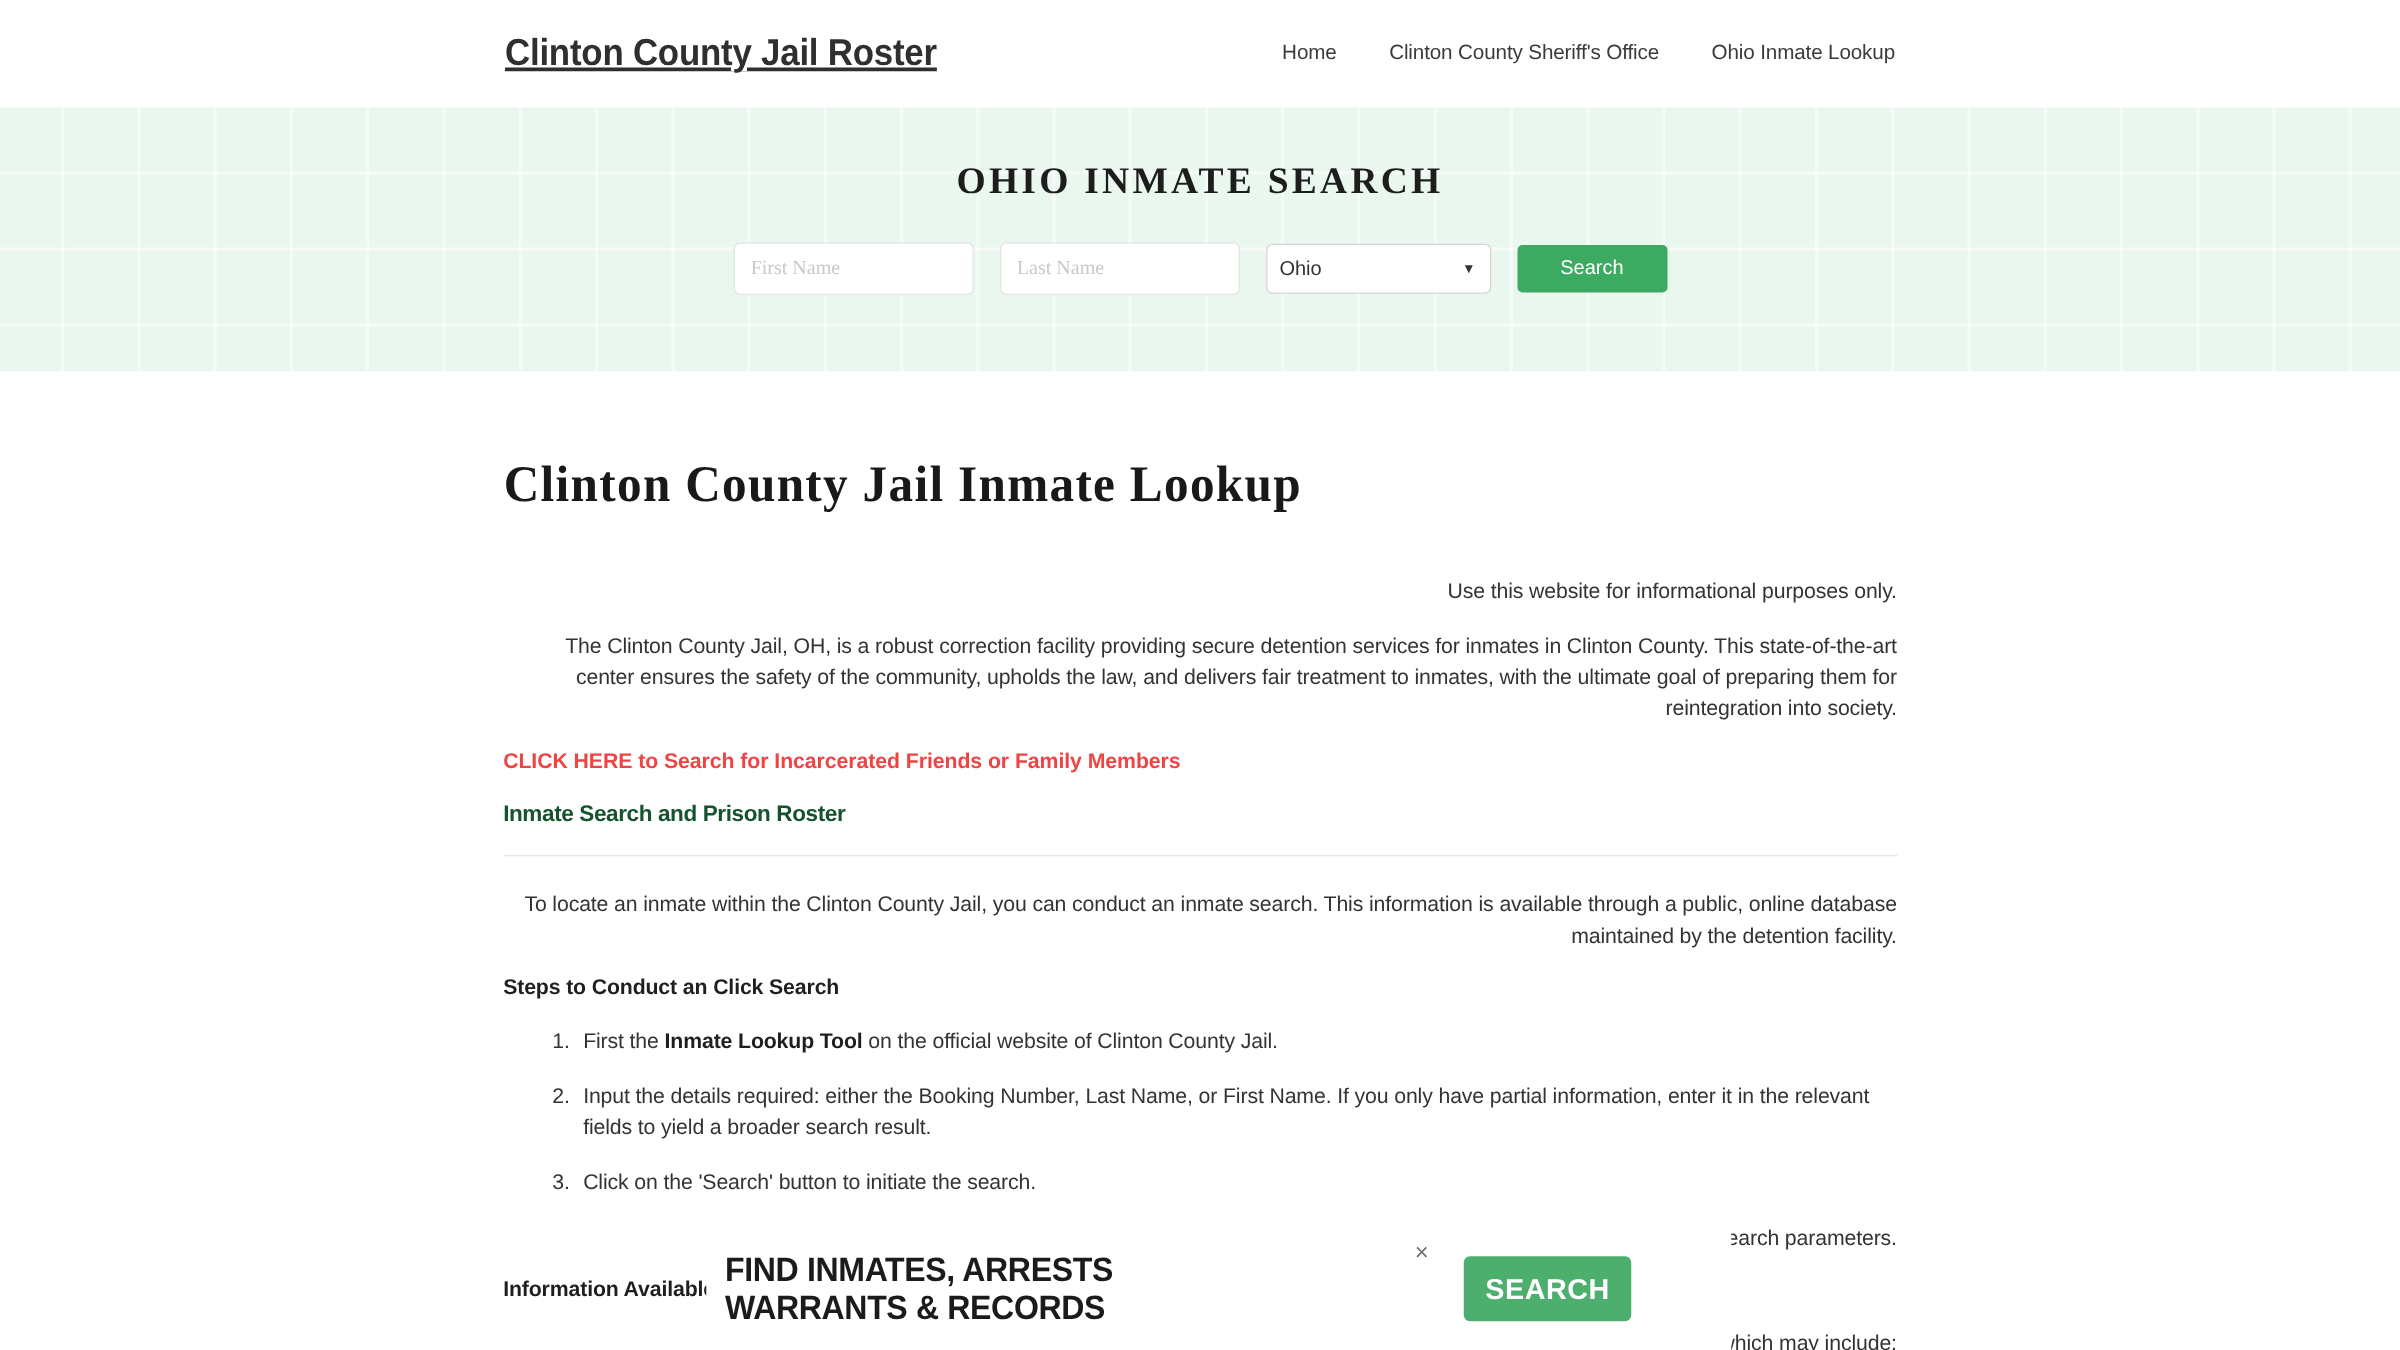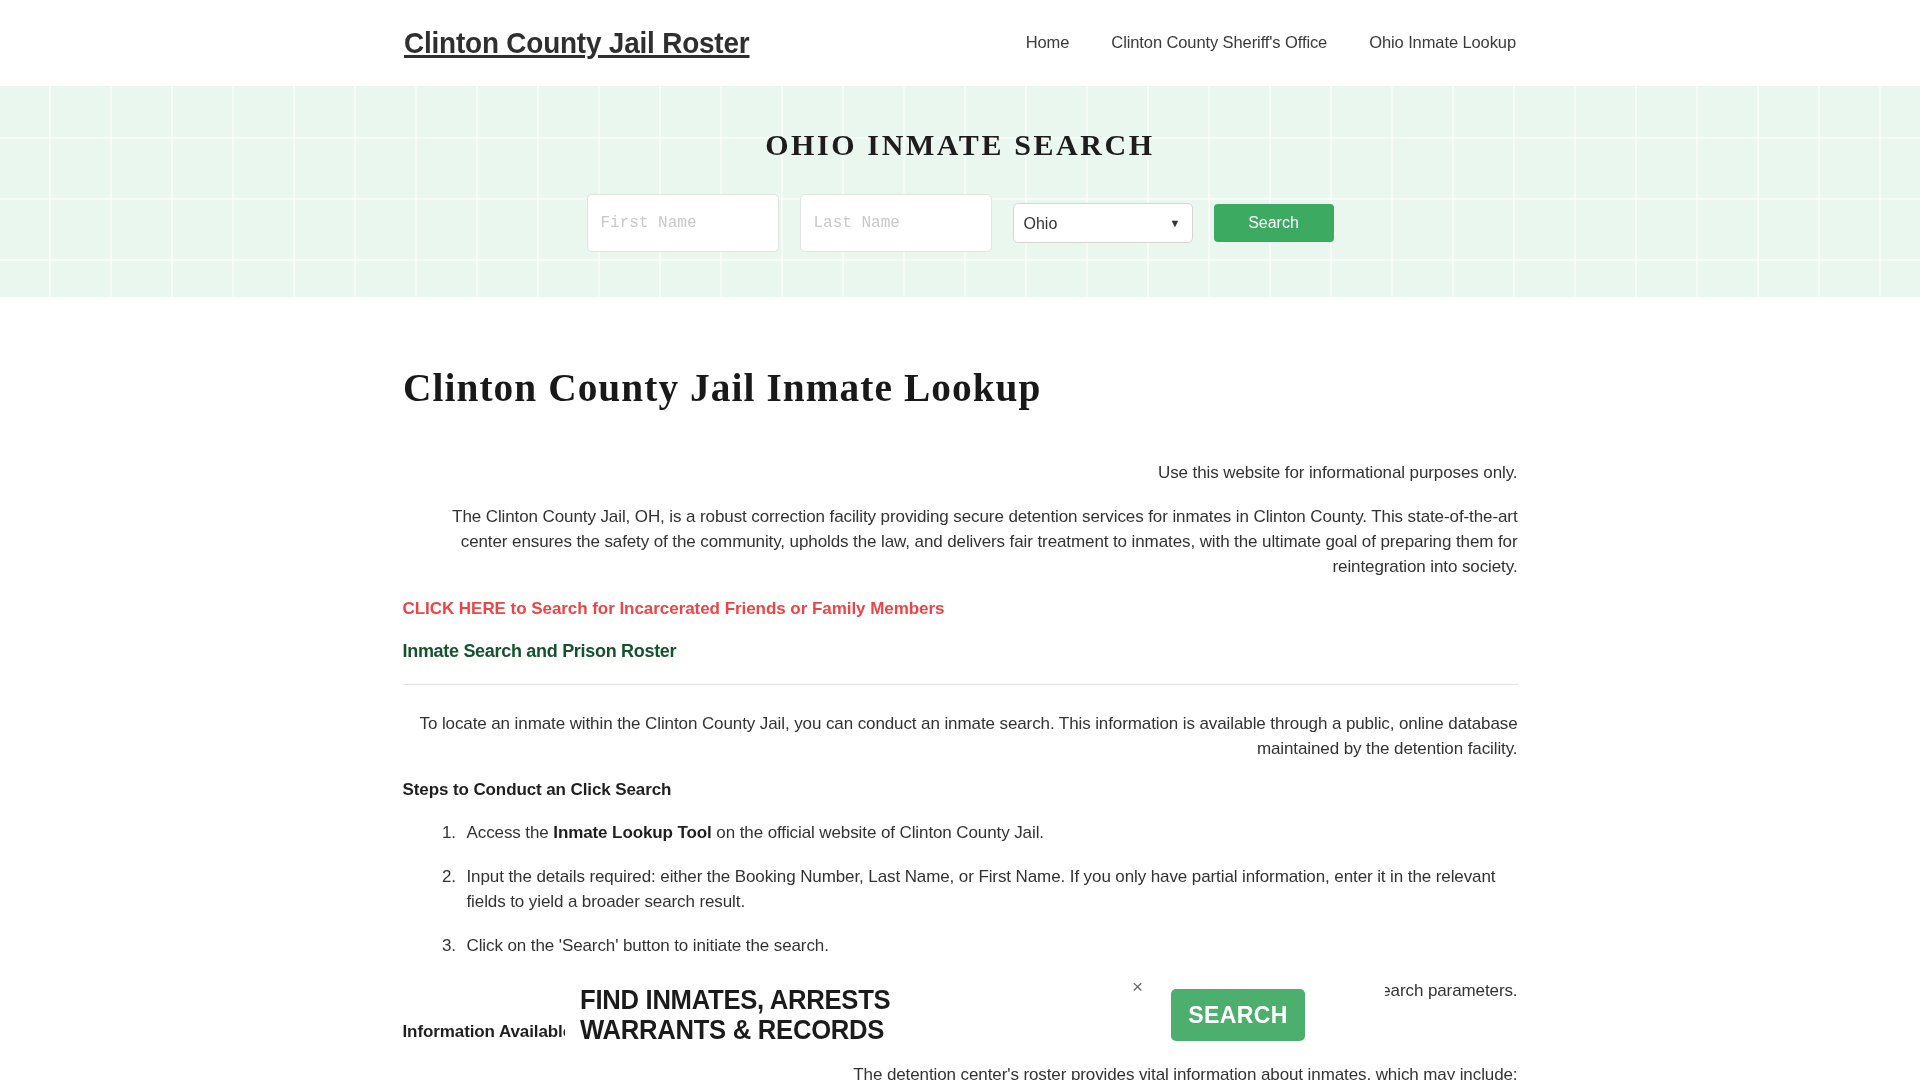--- a/index.html
+++ b/index.html
@@ -70,27 +70,27 @@
     color: #1d1d1d;
     margin: 0 0 32px 0;
   }
   .search-form {
     display: flex;
     align-items: center;
     gap: 21px;
   }
   .search-input {
     width: 192px;
-    height: 58px;
+    height: 42px;
     border: 1px solid #e3e3e3;
     border-radius: 5px;
     background: #ffffff;
     padding: 0 13px;
     font-size: 16px;
-    font-family: Liberation Mono, monospace;
+    font-family: Liberation Serif, serif;
     color: #000000;
     outline: none;
   }
   .search-input::placeholder { color: #c9c9c9; }
   .state-select {
     width: 180px;
     height: 40px;
     border: 1px solid #d5d5d5;
     border-radius: 5px;
     background: #ffffff;
@@ -186,21 +186,21 @@
     font-weight: 700;
     color: #1f1f1f;
     margin: 0 0 20px 0;
     letter-spacing: -0.1px;
   }
 
   
   .promo-banner {
     position: absolute;
     left: 565px;
-    bottom: 16px;
+    bottom: 0;
     width: 820px;
     height: 98px;
     background: #ffffff;
     display: flex;
     align-items: center;
     z-index: 50;
   }
   .promo-text {
     font-family: "Liberation Sans Narrow", "Liberation Sans", sans-serif;
     font-size: 27px;
@@ -275,21 +275,21 @@
   <a class="cta-link" href="#">CLICK HERE to Search for Incarcerated Friends or Family Members</a>
 
   <h2 class="section-heading">Inmate Search and Prison Roster</h2>
   <hr class="divider">
 
   <p class="body-text">To locate an inmate within the Clinton County Jail, you can conduct an inmate search. This information is available through a public, online database maintained by the detention facility.</p>
 
   <p class="sub-heading">Steps to Conduct an Click Search</p>
 
   <ol class="step-list">
-    <li><span>Access the </span><span class="bold-inline">Inmate Lookup Tool</span><span> on the official website of Clinton County Jail.</span></li>
+    <li><span>First the </span><span class="bold-inline">Inmate Lookup Tool</span><span> on the official website of Clinton County Jail.</span></li>
     <li><span>Input the details required: either the Booking Number, Last Name, or First Name. If you only have partial information, enter it in the relevant fields to yield a broader search result.</span></li>
     <li><span>Click on the 'Search' button to initiate the search.</span></li>
   </ol>
 
   <p class="body-text">The system will then display a list of inmates that match the search parameters.</p>
 
   <p class="sub-heading">Information Available on the Jail Roster</p>
 
   <p class="body-text">The detention center's roster provides vital information about inmates, which may include:</p>
 

